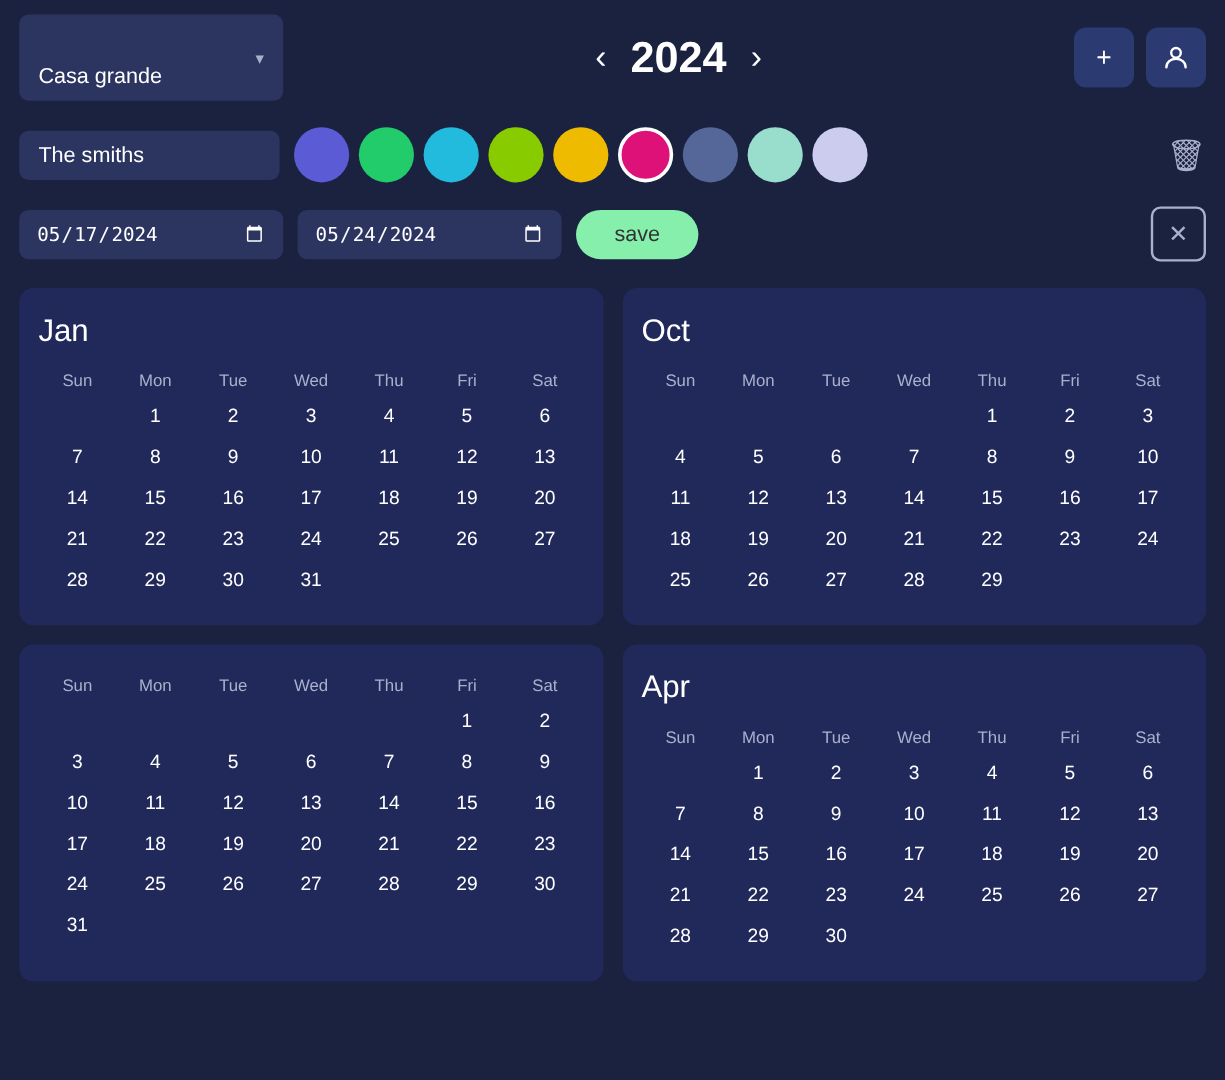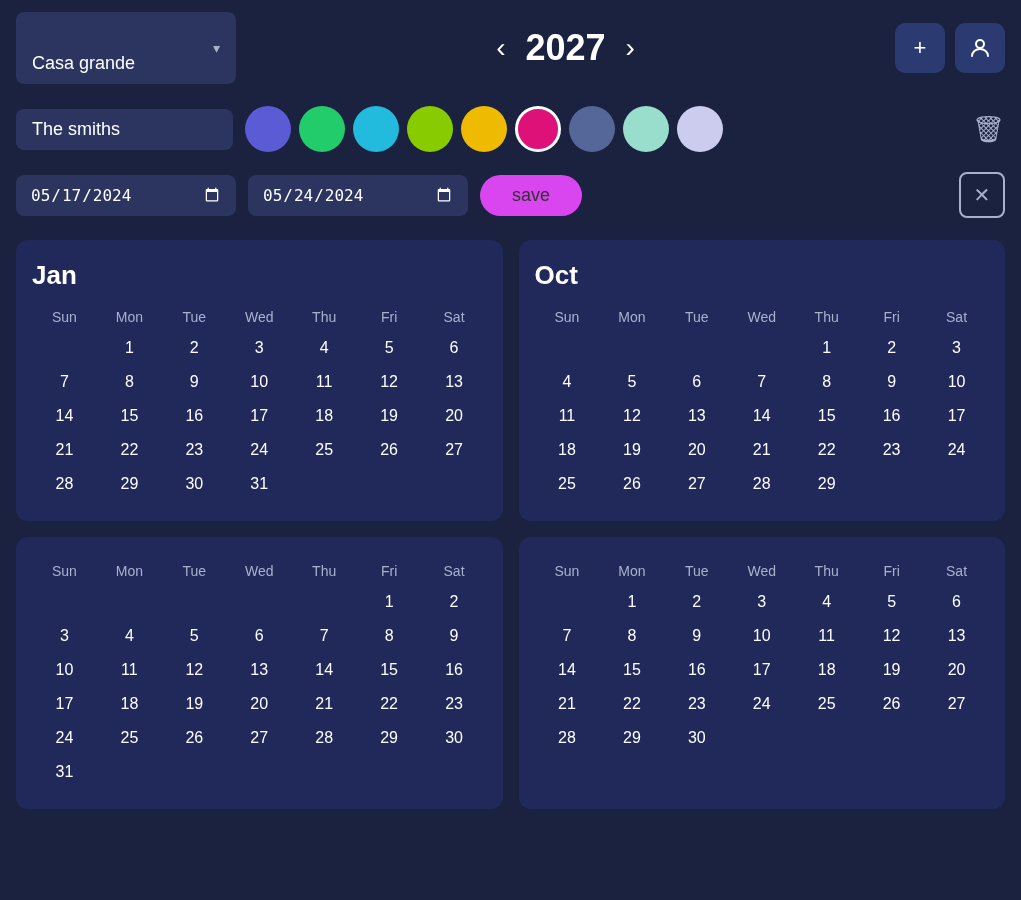--- a/index.html
+++ b/index.html
@@ -145,21 +145,21 @@
       font-size: 16px;
       outline: none;
       width: 100%;
       padding: 0;
     }
     .date-input input[type="date"]::-webkit-calendar-picker-indicator {
       filter: invert(1);
       cursor: pointer;
     }
     .save-btn {
-      background-color: #d946ef;
+      background-color: #86efac;
       border: none;
       border-radius: 24px;
       color: #333333;
       font-size: 18px;
       padding: 10px 32px;
       cursor: pointer;
       font-weight: 500;
     }
     .close-btn {
       background: none;
@@ -183,21 +183,21 @@
       grid-template-columns: 1fr 1fr;
       gap: 16px;
     }
     .calendar-card {
       background-color: #20295a;
       border-radius: 12px;
       padding: 20px 16px;
     }
     .calendar-month-title {
       font-size: 26px;
-      font-weight: bold;
+      font-weight: normal;
       margin-bottom: 12px;
       text-align: left;
     }
     .calendar-grid {
       display: grid;
       grid-template-columns: repeat(7, 1fr);
       gap: 0 0;
       text-align: center;
     }
     .calendar-header-cell {
@@ -220,21 +220,21 @@
 </head>
 <body>
 
 <div class="header">
   <div class="dropdown-wrapper">
     <span class="dropdown-label">Casa grande</span>
     <span class="dropdown-arrow">▾</span>
   </div>
   <div class="year-nav">
     <button>‹</button>
-    <span>2027</span>
+    <span>2024</span>
     <button>›</button>
   </div>
   <div class="header-actions">
     <button class="icon-btn">+</button>
     <button class="icon-btn">
       <svg width="24" height="24" viewBox="0 0 24 24" fill="none">
         <circle cx="12" cy="8" r="4" stroke="white" stroke-width="2" fill="none"></circle>
         <path d="M4 20c0-4 3.6-7 8-7s8 3 8 7" stroke="white" stroke-width="2" fill="none" stroke-linecap="round"></path>
       </svg>
     </button>
@@ -399,20 +399,21 @@
         <div class="calendar-day">25</div>
         <div class="calendar-day">26</div>
         <div class="calendar-day">27</div>
         <div class="calendar-day">28</div>
         <div class="calendar-day">29</div>
         <div class="calendar-day">30</div>
         <div class="calendar-day">31</div>
       </div>
     </div>
     <div class="calendar-card">
+      <div class="calendar-month-title">Apr</div>
       <div class="calendar-grid">
         <div class="calendar-header-cell">Sun</div>
         <div class="calendar-header-cell">Mon</div>
         <div class="calendar-header-cell">Tue</div>
         <div class="calendar-header-cell">Wed</div>
         <div class="calendar-header-cell">Thu</div>
         <div class="calendar-header-cell">Fri</div>
         <div class="calendar-header-cell">Sat</div>
         <div class="calendar-day empty"></div>
         <div class="calendar-day">1</div>

